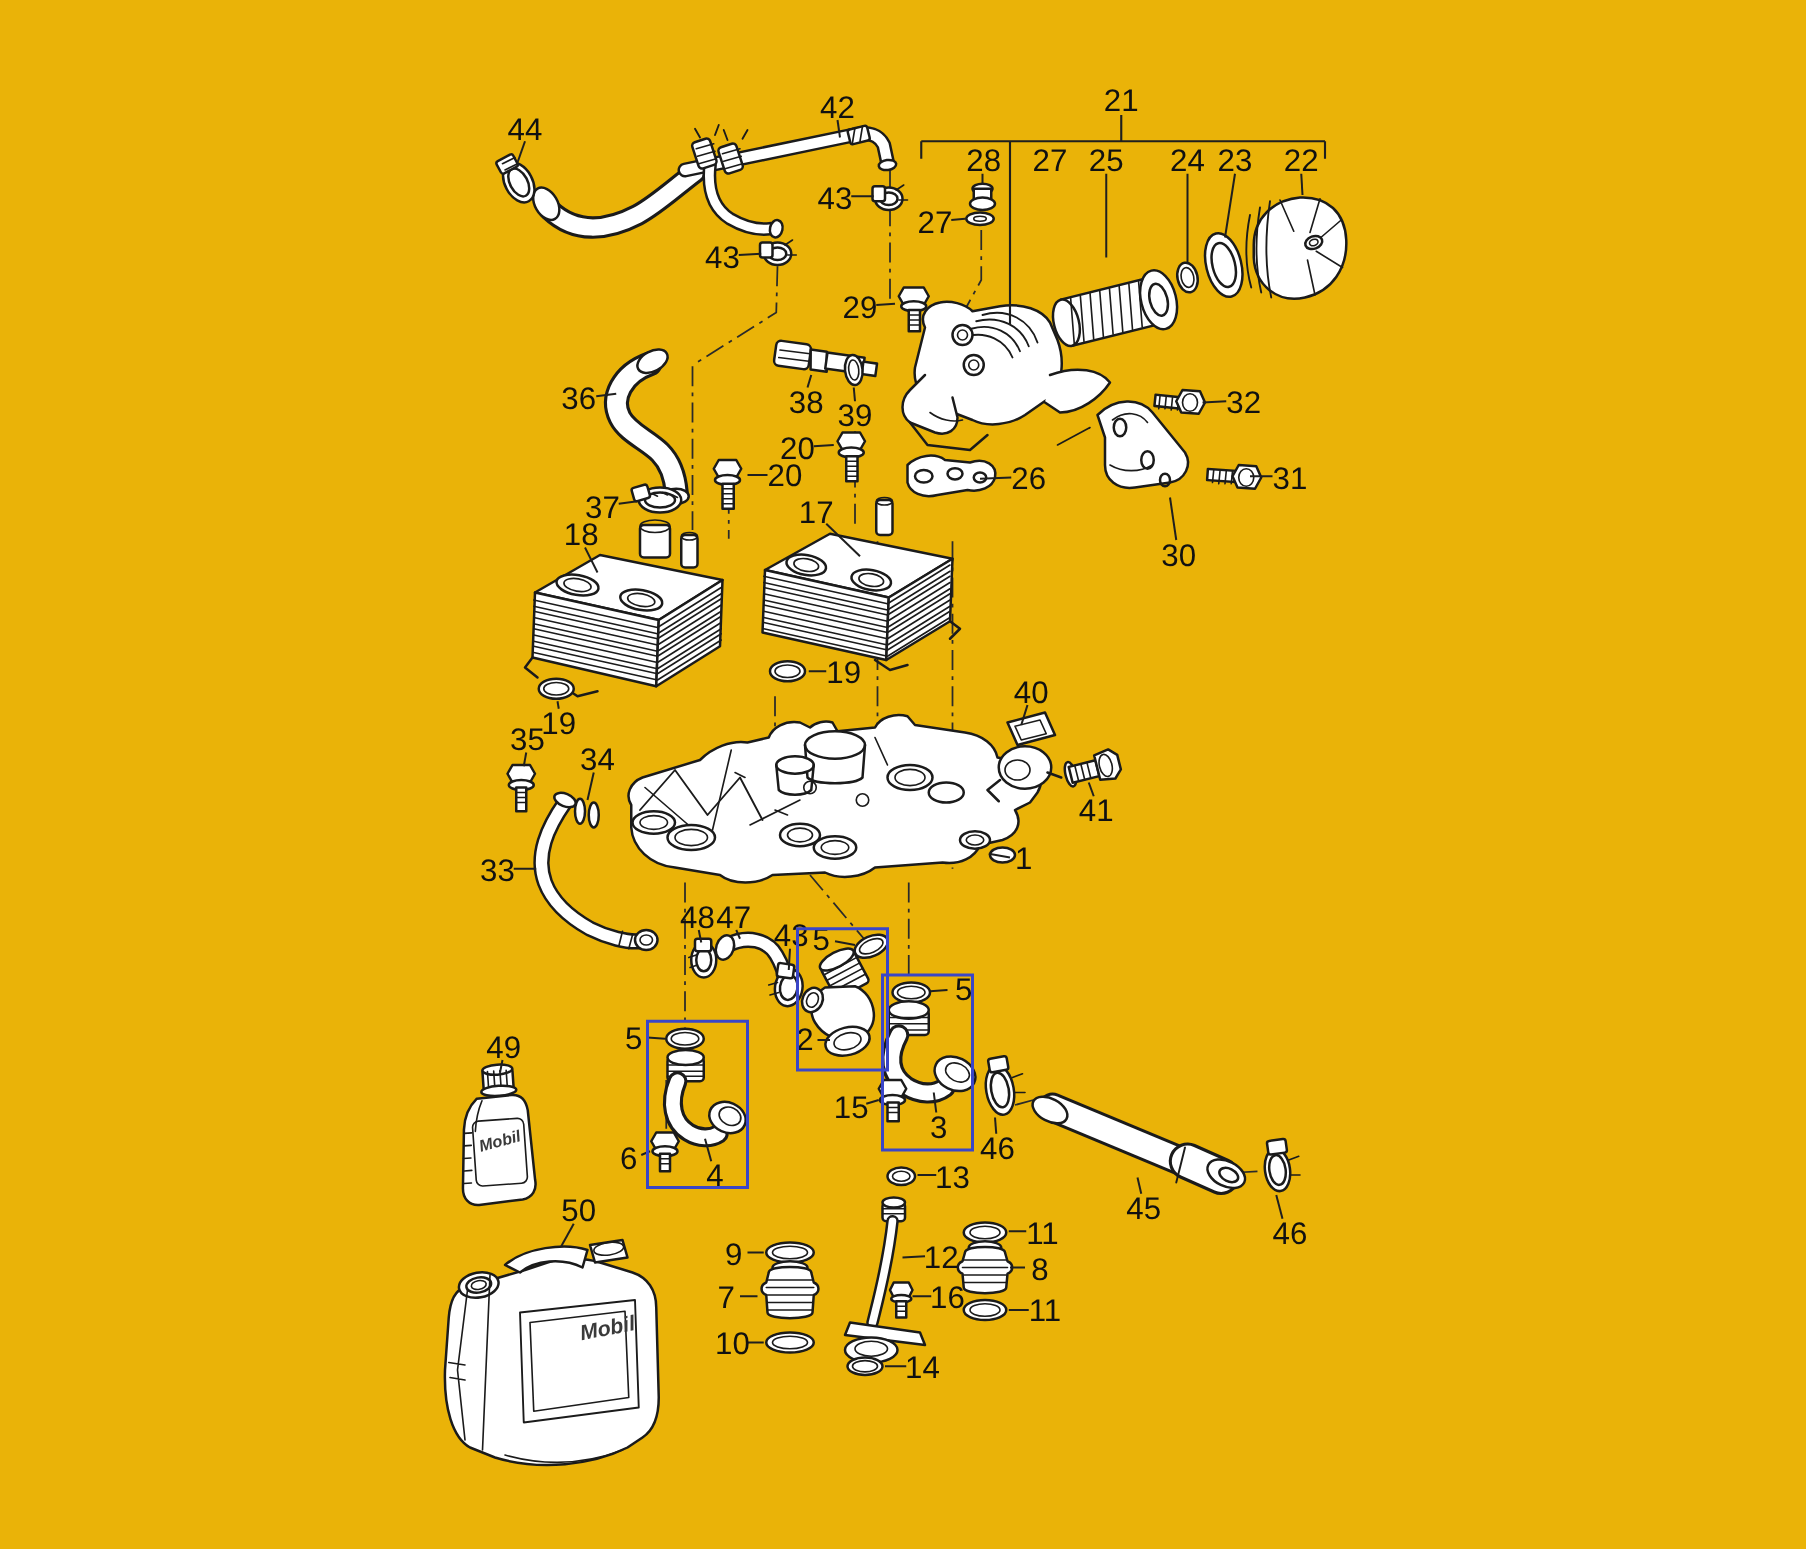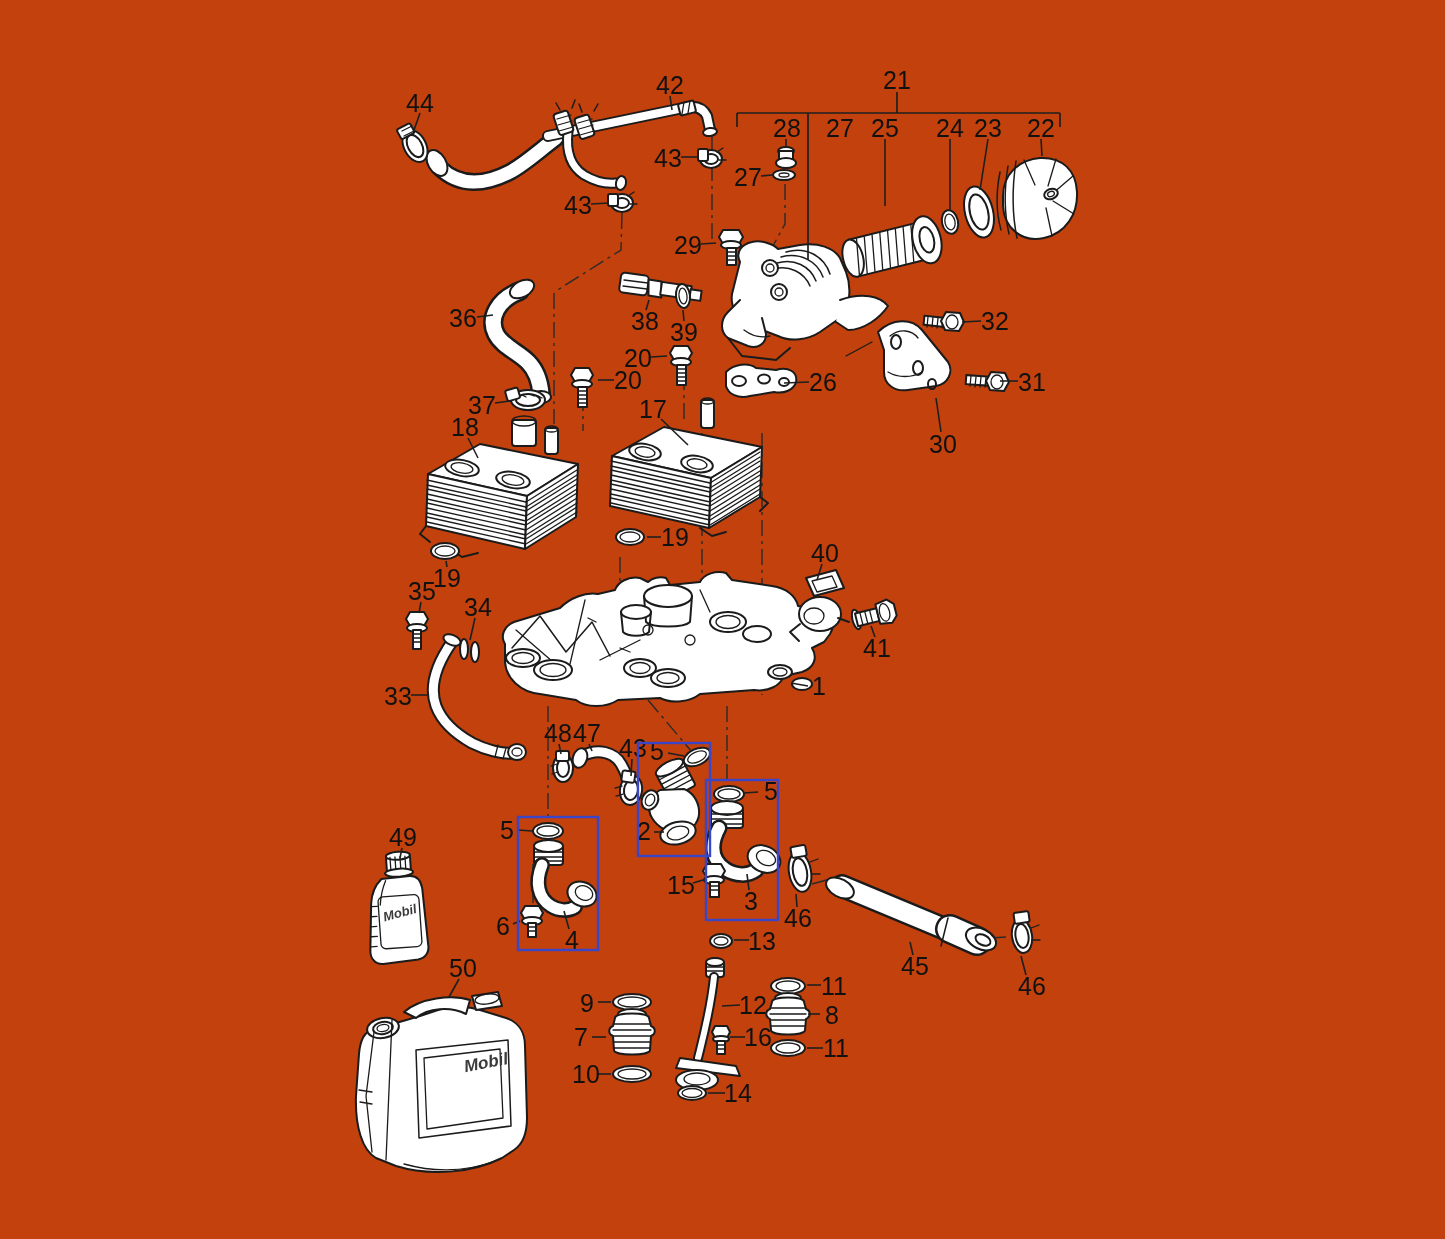--- a/index.html
+++ b/index.html
@@ -1,16 +1,16 @@
 <!DOCTYPE html>
 <html><head>
 <meta charset="utf-8">
 <style>
   html,body{margin:0;padding:0;background:#ffffff;}
-  .stage{position:relative;width:1445px;height:1239px;background:#c2410c;overflow:hidden;}
+  .stage{position:relative;width:1445px;height:1239px;background:#eab308;overflow:hidden;}
   svg{display:block;}
   #art{stroke:#1b1b1b;fill:none;stroke-width:2;stroke-linecap:round;stroke-linejoin:round;}
   #art .w{fill:#ffffff;}
   #art .ti{stroke:#ffffff;}
   #art .t1{stroke-width:1.3;}
   #art .t15{stroke-width:1.5;}
   .axis{stroke:#2a2a2a;stroke-width:1.4;fill:none;stroke-dasharray:16 5 3 5;}
   .leader{stroke:#1f1f1f;stroke-width:1.6;fill:none;}
   .bracket{stroke:#1f1f1f;stroke-width:1.7;fill:none;}
   .lbl{font-family:"Liberation Sans",sans-serif;font-size:25px;fill:#111;text-anchor:middle;cursor:default;}

